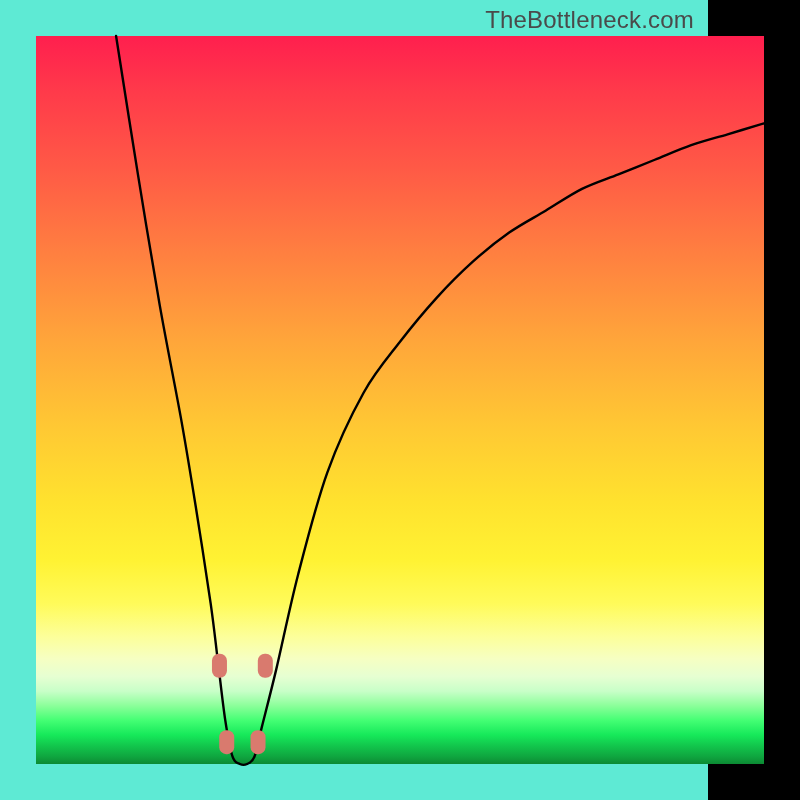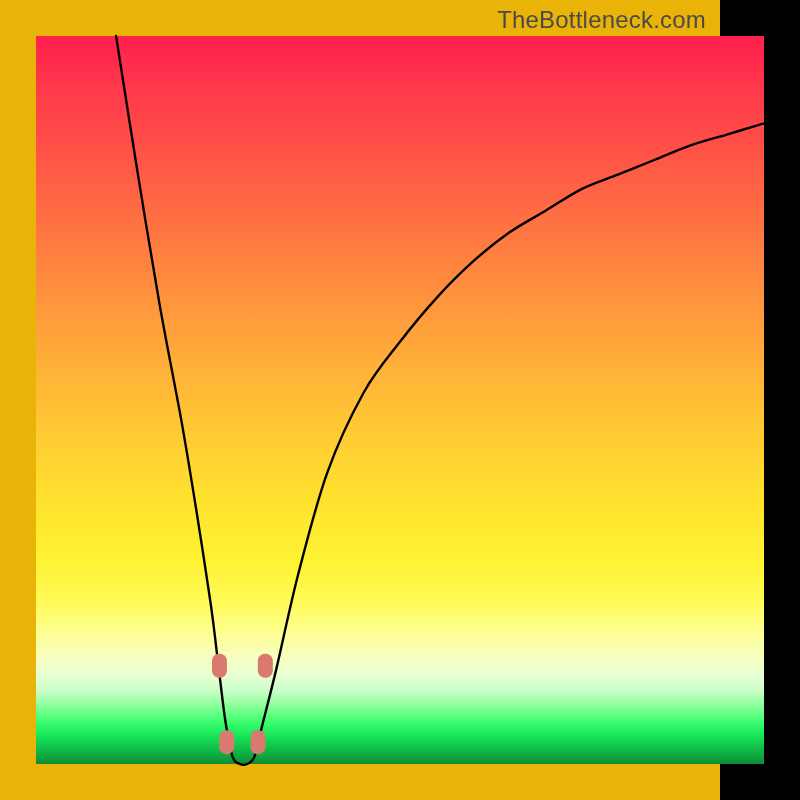--- a/index.html
+++ b/index.html
@@ -10,22 +10,21 @@
     overflow: hidden;
     background: #000;
     font-family: Arial, Helvetica, sans-serif;
   }
   .frame {
     position: absolute;
     left: 0;
     top: 0;
     width: 708px;
     height: 800px;
-    background: #eab308;
-    padding-left: 12px;
+    background: #5eead4;
   }
   .plot {
     position: absolute;
     left: 36px;
     top: 36px;
     width: 728px;
     height: 728px;
     background: linear-gradient(
       to bottom,
       #ff1f4e 0%,

